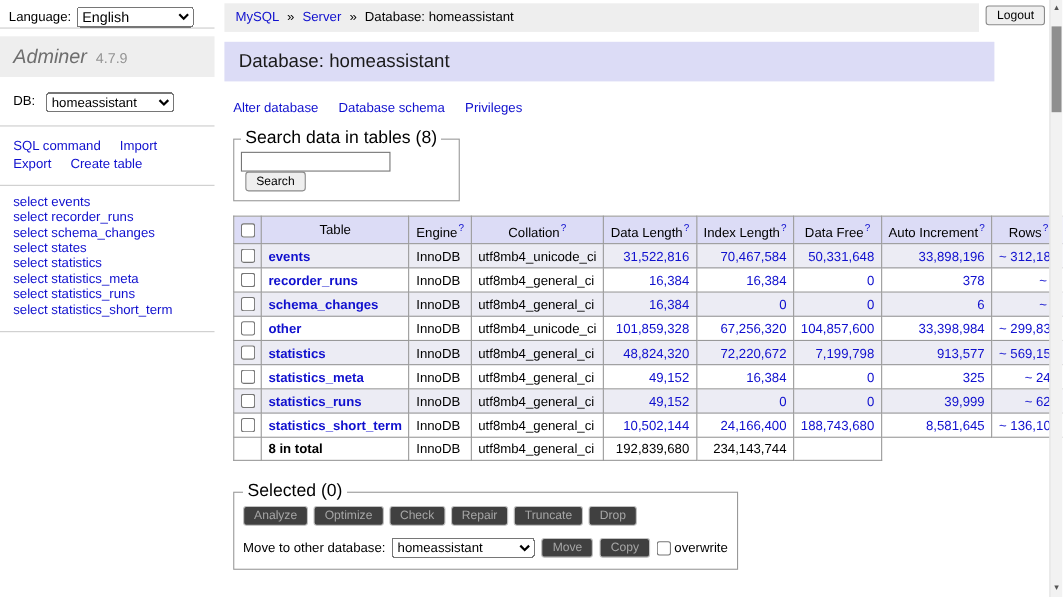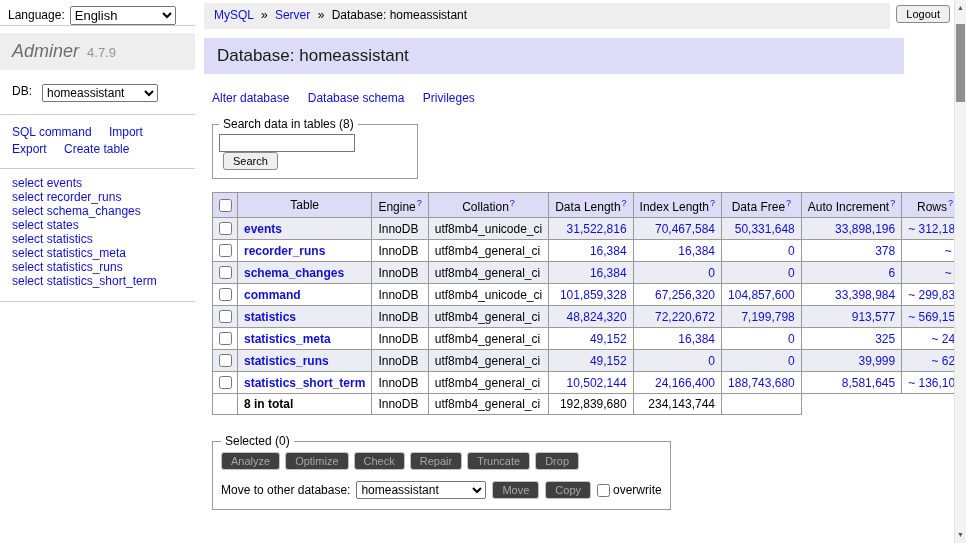--- a/index.html
+++ b/index.html
@@ -50,21 +50,21 @@
   .btn:disabled { color: #a6a6a6; border-color: #c2c2c2; background: #404040; cursor: default; }
 
   h2.page-title { margin: 9px 62px 0 0; padding: 8px 13px; background: var(--accent_bg, #dcdcf6); font-size: 17px; font-weight: normal; color: #1a1a1a; }
 
   .content { padding-left: 8px; }
   .db-links { margin: 17px 0 0; }
   .db-links a { margin-right: 15px; }
   h3.section-title { margin: 21px 0 0; font-size: 16px; font-weight: normal; }
 
   fieldset { border: 1px solid #999; margin: 0; }
-  legend { padding: 0 4px; font-size: 12px; }
+  legend { padding: 0 4px; font-size: 16px; }
 
   .search-fs { margin-top: 12px; width: 206px; padding: 3px 6px 8px; }
   .search-fs input[type="text"] { width: 136px; height: 18px; border: 1px solid #767676; font-size: 12px; padding: 1px 3px; }
   .search-fs .btn { margin-left: 4px; }
 
   table.tables-table { border-collapse: collapse; margin-top: 13px; font-size: 12px; }
   .tables-table th, .tables-table td { border: 1px solid var(--table_border, #999); padding: 3px 6px; white-space: nowrap; line-height: 14px; }
   .tables-table thead th { background: var(--accent_bg, #dcdcf6); font-weight: normal; text-align: center; }
   .tables-table thead th.h-name { font-weight: normal; min-width: 110px; }
   .tables-table sup.help { font-size: 9px; color: var(--link, #0f0fce); cursor: pointer; margin-left: 1px; }
@@ -208,21 +208,21 @@
               <td>utf8mb4_general_ci</td>
               <td class="c-num"><a>16,384</a></td>
               <td class="c-num"><a>0</a></td>
               <td class="c-num"><a>0</a></td>
               <td class="c-num"><a>6</a></td>
               <td class="c-num"><a>~ 3</a></td>
 
             </tr>
             <tr>
               <td class="c-chk"><input type="checkbox" style=""></td>
-              <td class="c-name"><a>command</a></td>
+              <td class="c-name"><a>other</a></td>
               <td>InnoDB</td>
               <td>utf8mb4_unicode_ci</td>
               <td class="c-num"><a>101,859,328</a></td>
               <td class="c-num"><a>67,256,320</a></td>
               <td class="c-num"><a>104,857,600</a></td>
               <td class="c-num"><a>33,398,984</a></td>
               <td class="c-num"><a>~ 299,833</a></td>
 
             </tr>
             <tr class="odd">

